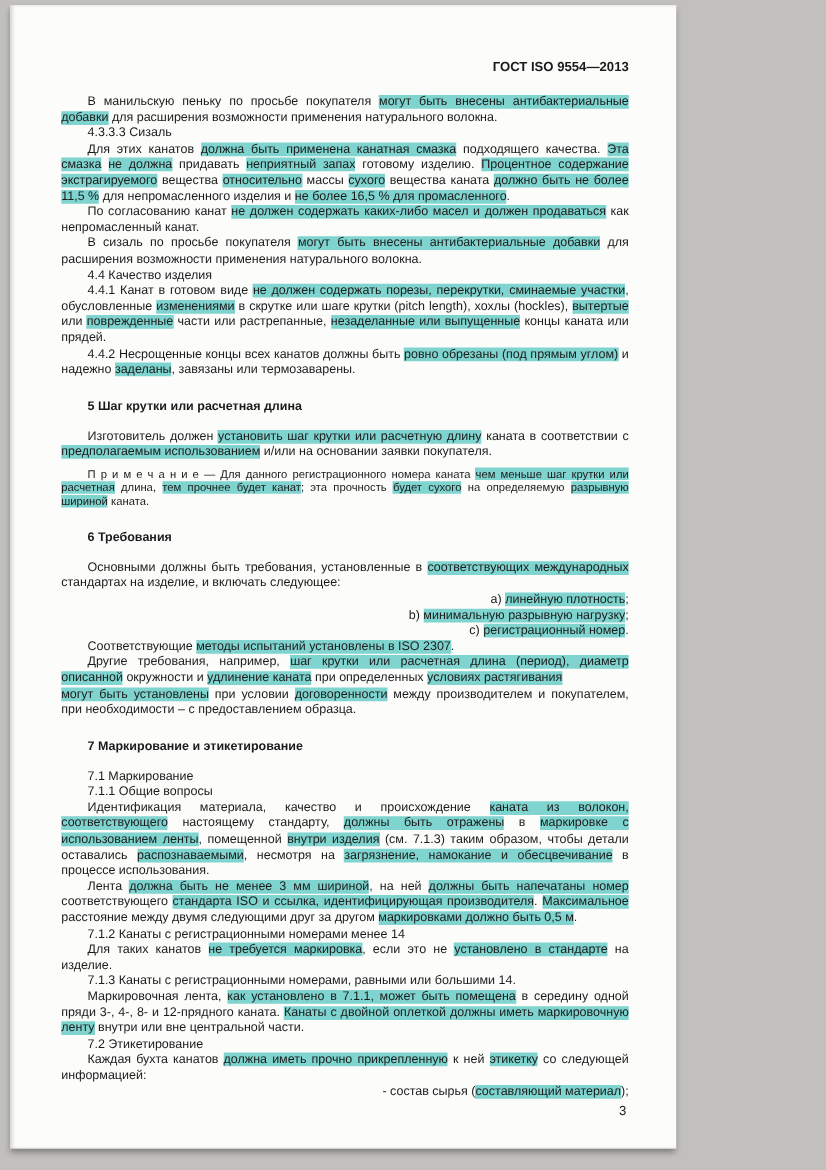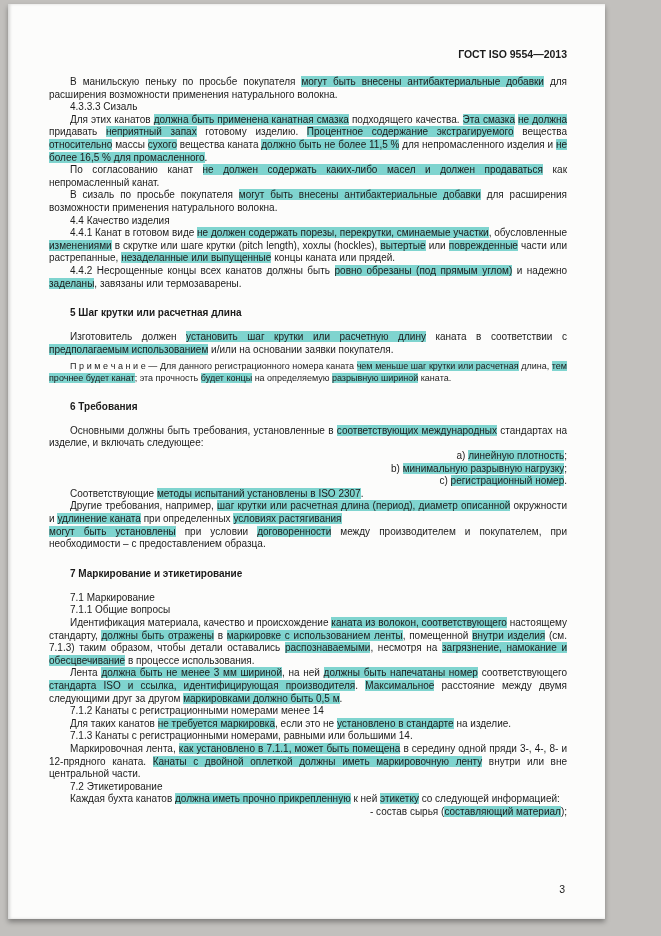--- a/index.html
+++ b/index.html
@@ -7,21 +7,21 @@
     width: 661px; height: 936px;
     overflow: hidden;
     background: #c2c0bd;
     font-family: "Liberation Sans", "DejaVu Sans", sans-serif;
     color: #1b1b1b;
     position: relative;
   }
   .page {
     position: absolute;
     left: 8px; top: 4px;
-    width: 597px; height: 915px;
+    width: 533px; height: 915px;
     background: #fcfcfb;
     box-shadow: 0 3px 5px rgba(0,0,0,0.35), 2px 0 3px rgba(0,0,0,0.15) inset;
   }
   .content {
     position: absolute;
     left: 41px; right: 38px; top: 44px;
   }
   .doc-header {
     text-align: right;
     font-weight: 700;
@@ -68,21 +68,21 @@
         <p class="para">В манильскую пеньку по просьбе покупателя <span class="hl">могут быть внесены антибактериальные добавки</span> для расширения возможности применения натурального волокна.</p>
         <p class="para">4.3.3.3 Сизаль</p>
         <p class="para">Для этих канатов <span class="hl">должна быть применена канатная смазка</span> подходящего качества. <span class="hl">Эта смазка</span> <span class="hl">не должна</span> придавать <span class="hl">неприятный запах</span> готовому изделию. <span class="hl">Процентное содержание экстрагируемого</span> вещества <span class="hl">относительно</span> массы <span class="hl">сухого</span> вещества каната <span class="hl">должно быть не более 11,5 %</span> для непромасленного изделия и <span class="hl">не более 16,5 % для промасленного</span>.</p>
         <p class="para">По согласованию канат <span class="hl">не должен содержать каких-либо масел и должен продаваться</span> как непромасленный канат.</p>
         <p class="para">В сизаль по просьбе покупателя <span class="hl">могут быть внесены антибактериальные добавки</span> для расширения возможности применения натурального волокна.</p>
         <p class="para bold">4.4 Качество изделия</p>
         <p class="para">4.4.1 Канат в готовом виде <span class="hl">не должен содержать порезы, перекрутки, сминаемые участки</span>, обусловленные <span class="hl">изменениями</span> в скрутке или шаге крутки (pitch length), хохлы (hockles), <span class="hl">вытертые</span> или <span class="hl">поврежденные</span> части или растрепанные, <span class="hl">незаделанные или выпущенные</span> концы каната или прядей.</p>
         <p class="para">4.4.2 Несрощенные концы всех канатов должны быть <span class="hl">ровно обрезаны (под прямым углом)</span> и надежно <span class="hl">заделаны</span>, завязаны или термозаварены.</p>
         <h2 class="heading">5 Шаг крутки или расчетная длина</h2>
         <p class="para">Изготовитель должен <span class="hl">установить шаг крутки или расчетную длину</span> каната в соответствии с <span class="hl">предполагаемым использованием</span> и/или на основании заявки покупателя.</p>
-        <p class="note">П р и м е ч а н и е — Для данного регистрационного номера каната <span class="hl">чем меньше шаг крутки или расчетная</span> длина, <span class="hl">тем прочнее будет канат</span>; эта прочность <span class="hl">будет концы</span> на определяемую <span class="hl">разрывную шириной</span> каната.</p>
+        <p class="note">П р и м е ч а н и е — Для данного регистрационного номера каната <span class="hl">чем меньше шаг крутки или расчетная</span> длина, <span class="hl">тем прочнее будет канат</span>; эта прочность <span class="hl">будет сухого</span> на определяемую <span class="hl">разрывную шириной</span> каната.</p>
         <h2 class="heading">6 Требования</h2>
         <p class="para">Основными должны быть требования, установленные в <span class="hl">соответствующих международных</span> стандартах на изделие, и включать следующее:</p>
         <p class="para li">а) <span class="hl">линейную плотность</span>;</p>
         <p class="para li">b) <span class="hl">минимальную разрывную нагрузку</span>;</p>
         <p class="para li">с) <span class="hl">регистрационный номер</span>.</p>
         <p class="para">Соответствующие <span class="hl">методы испытаний установлены в ISO 2307</span>.</p>
         <p class="para">Другие требования, например, <span class="hl">шаг крутки или расчетная длина (период), диаметр описанной</span> окружности и <span class="hl">удлинение каната</span> при определенных <span class="hl">условиях растягивания</span></p>
         <p class="para noindent"><span class="hl">могут быть установлены</span> при условии <span class="hl">договоренности</span> между производителем и покупателем, при необходимости – с предоставлением образца.</p>
         <h2 class="heading">7 Маркирование и этикетирование</h2>
         <p class="para bold">7.1 Маркирование</p>

